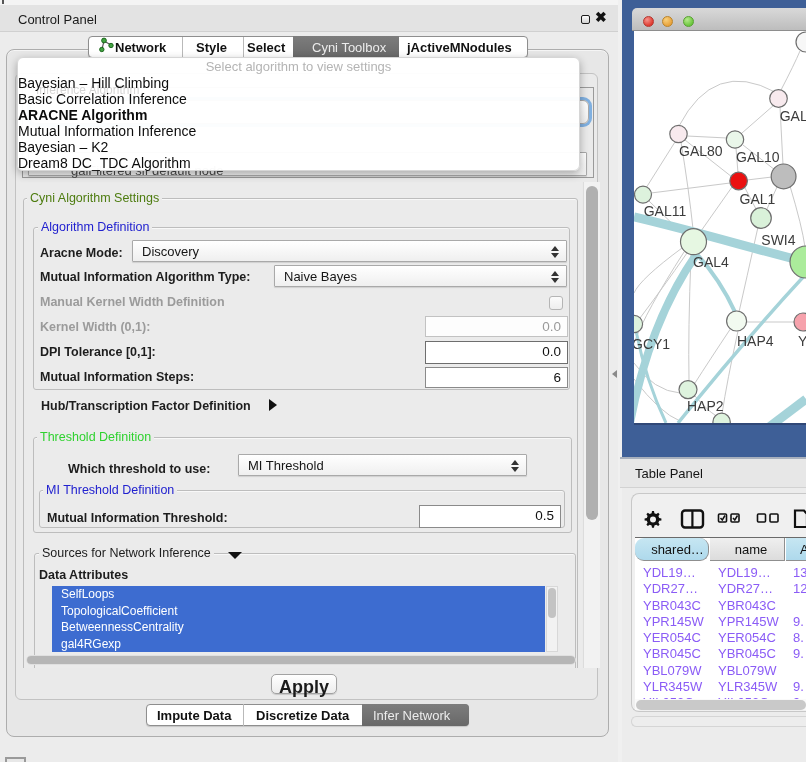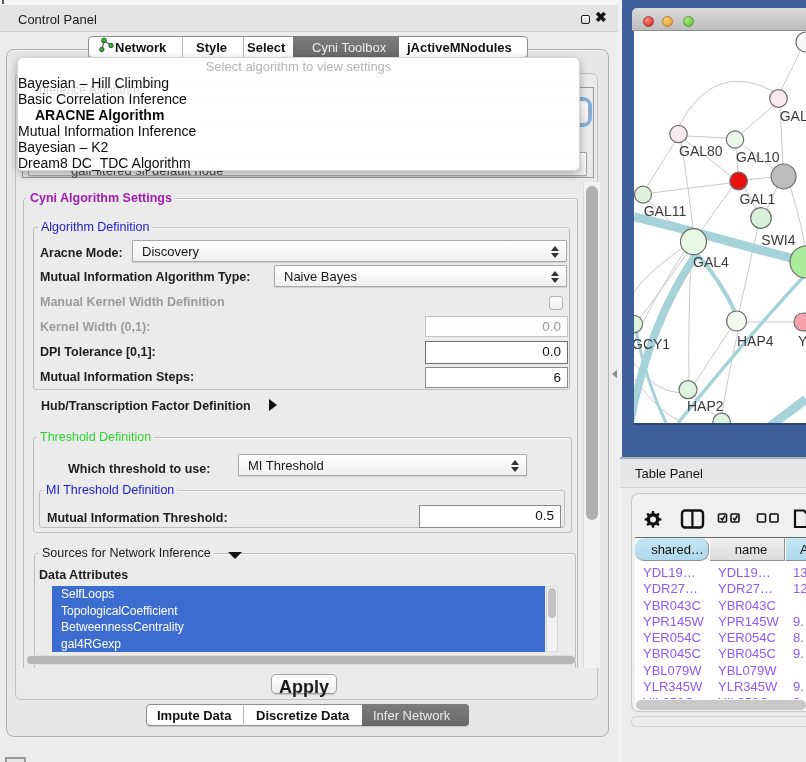--- a/index.html
+++ b/index.html
@@ -48,21 +48,21 @@
 <div class="abs" id="innerpane"></div>
 <div class="abs" style="left:22px;top:87px;width:572px;height:91px;border:1px solid #9a9a9a;background:#eaeaea;"></div>
 <div class="abs combo" style="left:30px;top:100px;width:559px;height:24px;border-radius:6px;box-shadow:0 0 0 3px #80b0e0;"></div>
 <div class="abs combo" style="left:28px;top:152px;width:559px;height:24px;">
   <span style="position:absolute;left:42px;top:10px;font-size:13px;color:#4a4a4a;">galFiltered sif default node</span>
 </div>
 
 <div class="abs" style="left:20px;top:182px;width:562px;height:486px;background:#ebebeb;overflow:hidden;">
 
   <div class="abs gbox" style="left:3px;top:16px;width:555px;height:700px;"></div>
-  <div class="abs gtitle" style="left:7px;top:9px;color:#a21caf;font-weight:bold;">Cyni Algorithm Settings</div>
+  <div class="abs gtitle" style="left:7px;top:9px;color:#4d7c0f;">Cyni Algorithm Settings</div>
 
   <div class="abs gbox" style="left:13px;top:45px;width:537px;height:163px;"></div>
   <div class="abs gtitle" style="left:18px;top:38px;color:#2121cf;">Algorithm Definition</div>
   <div class="abs lb" style="left:20px;top:64px;">Aracne Mode:</div>
   <div class="abs combo" style="left:112px;top:58px;width:435px;height:22px;">
         <span class="ct">Discovery</span>
         <span class="arr"></span>
       </div>
   <div class="abs lb" style="left:20px;top:88px;">Mutual Information Algorithm Type:</div>
   <div class="abs combo" style="left:254px;top:83px;width:293px;height:22px;">
@@ -129,21 +129,21 @@
 <div class="abs tabt" style="left:196px;top:40px;">Style</div>
 <div class="abs tabt" style="left:247px;top:40px;">Select</div>
 <div class="abs" style="left:293px;top:36px;width:106px;height:22px;background:linear-gradient(#7d7d7d,#686868);"></div>
 <div class="abs tabt" style="left:312px;top:40px;color:#ececec;font-weight:normal;">Cyni Toolbox</div>
 <div class="abs tabt" style="left:407px;top:40px;">jActiveMNodules</div>
 
 <div class="abs" style="left:17px;top:57px;width:563px;height:114px;background:rgba(255,255,255,0.97);border:1px solid #d6d6d6;border-radius:6px;box-shadow:0 3px 8px rgba(0,0,0,0.3);"></div>
 <div class="abs" style="left:17px;top:59px;width:563px;height:13px;text-align:center;font-size:13px;color:#b4b4b4;">Select algorithm to view settings</div>
 <div class="abs pit" style="top:75px;">Bayesian – Hill Climbing</div>
 <div class="abs pit" style="top:91px;">Basic Correlation Inference</div>
-<div class="abs pit" style="top:107px;font-weight:bold;margin-left:17px;">ARACNE Algorithm</div>
+<div class="abs pit" style="top:107px;font-weight:bold;">ARACNE Algorithm</div>
 <div class="abs pit" style="top:123px;">Mutual Information Inference</div>
 <div class="abs pit" style="top:139px;">Bayesian – K2</div>
 <div class="abs pit" style="top:155px;">Dream8 DC_TDC Algorithm</div>
 <div class="abs" style="left:36px;top:83px;font-size:12px;color:rgba(60,60,60,0.22);">Inference Algorithm</div>
 
 <div class="abs" style="left:581px;top:15px;width:9px;height:9px;border:1.5px solid #1c1c1c;border-radius:2px;background:linear-gradient(#fdfdfd,#d0d0d0);"></div>
 <div class="abs" style="left:595px;top:9px;font-size:14px;font-weight:bold;color:#111;">✖</div>
 
 <div class="abs" style="left:271px;top:674px;width:66px;height:20px;background:linear-gradient(#fff,#ededed);border:1px solid #a2a2a2;border-radius:5px;text-align:center;font-size:18px;font-weight:bold;color:#1a1a1a;padding-top:2px;box-shadow:0 1px 1px rgba(0,0,0,0.15);">Apply</div>
 <div class="abs" style="left:146px;top:704px;width:323px;height:22px;background:#fff;border:1px solid #8e8e8e;border-radius:4px;box-shadow:0 1px 1px rgba(0,0,0,0.15);"></div>

